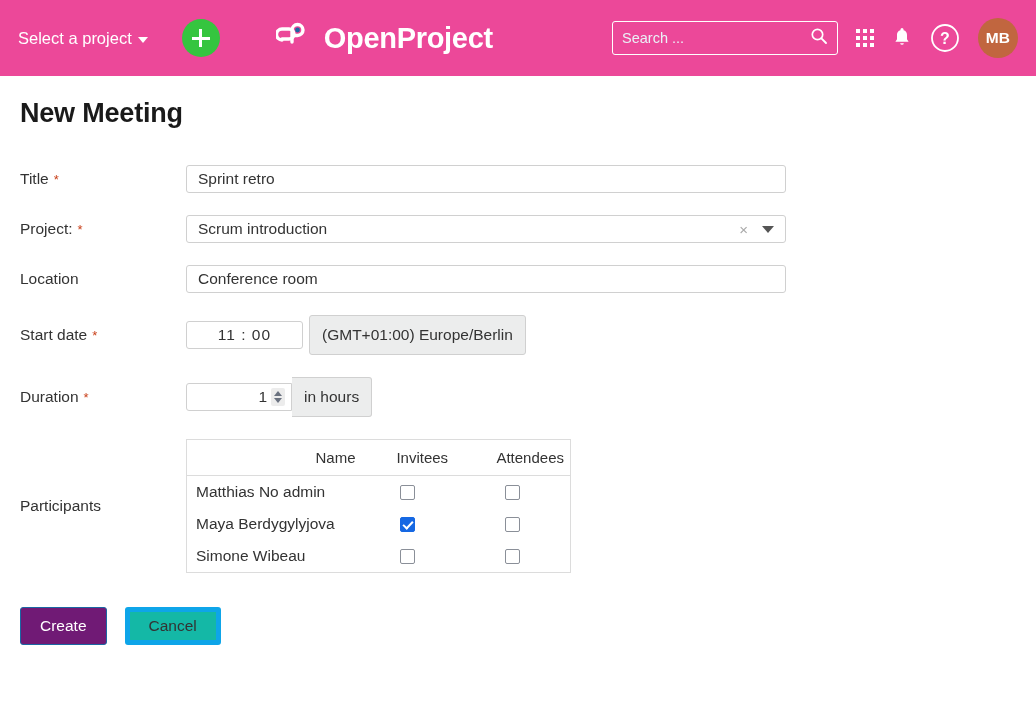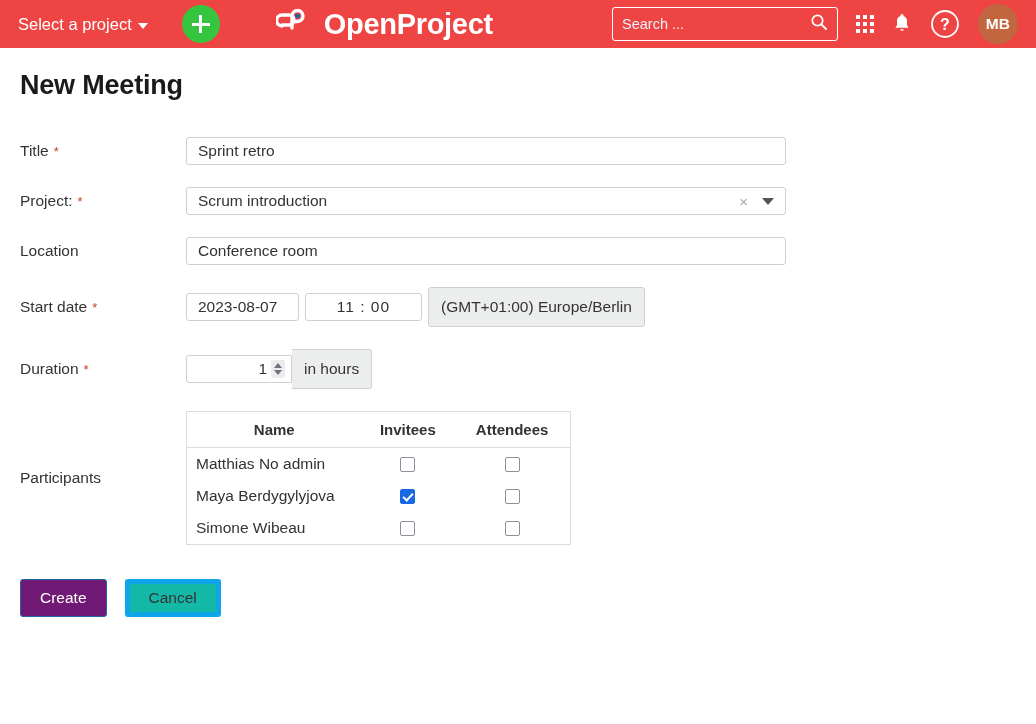--- a/index.html
+++ b/index.html
@@ -7,22 +7,22 @@
   body {
     width:1036px; height:724px;
     background:#ffffff;
     font-family:"Liberation Sans", sans-serif;
     color:#333333;
     overflow:hidden;
   }
 
   
   .top-header{
-    height:48px; width:100%;
-    background:#ef4444;
+    height:76px; width:100%;
+    background:#ec4899;
     display:flex; align-items:center;
     padding:0 18px;
     position:relative;
   }
   .project-select{
     color:#ffffff; font-size:16.5px;
     display:flex; align-items:center; gap:6px;
     cursor:pointer; white-space:nowrap;
   }
   .caret-down{
@@ -163,24 +163,24 @@
   
   .participants-row{ display:flex; align-items:center; margin-bottom:26px; }
   .ptable{
     border:1px solid #dcdcdc;
     border-radius:2px;
     width:385px;
     border-collapse:collapse;
     background:#fff;
   }
   .ptable th{
-    font-size:15px;font-weight:700;color:#333;
+    font-size:15px;font-weight:400;color:#333;
     padding:9px 6px;
     border-bottom:1px solid #dcdcdc;
-    text-align:center;
+    text-align:right;
   }
   .ptable th.name-col{ width:175px; }
   .ptable td{
     font-size:15.5px;color:#333;
     padding:7px 6px;
     text-align:center;
   }
   .ptable td.name-cell{ text-align:left; padding-left:9px; }
   .cb{
     width:15px;height:15px;
@@ -327,23 +327,20 @@
         <span>Conference room</span>
       </div>
     </div>
 
     <div class="form-row">
       <div class="form-label">
         <span>Start date</span>
         <span class="req">*</span>
       </div>
       <div class="date-group">
-        <div class="input date-input">
-          <span>2023-08-07</span>
-        </div>
         <div class="input time-input">
           <span>11 : 00</span>
         </div>
         <div class="addon">
           <span>(GMT+01:00) Europe/Berlin</span>
         </div>
       </div>
     </div>
 
     <div class="form-row">

